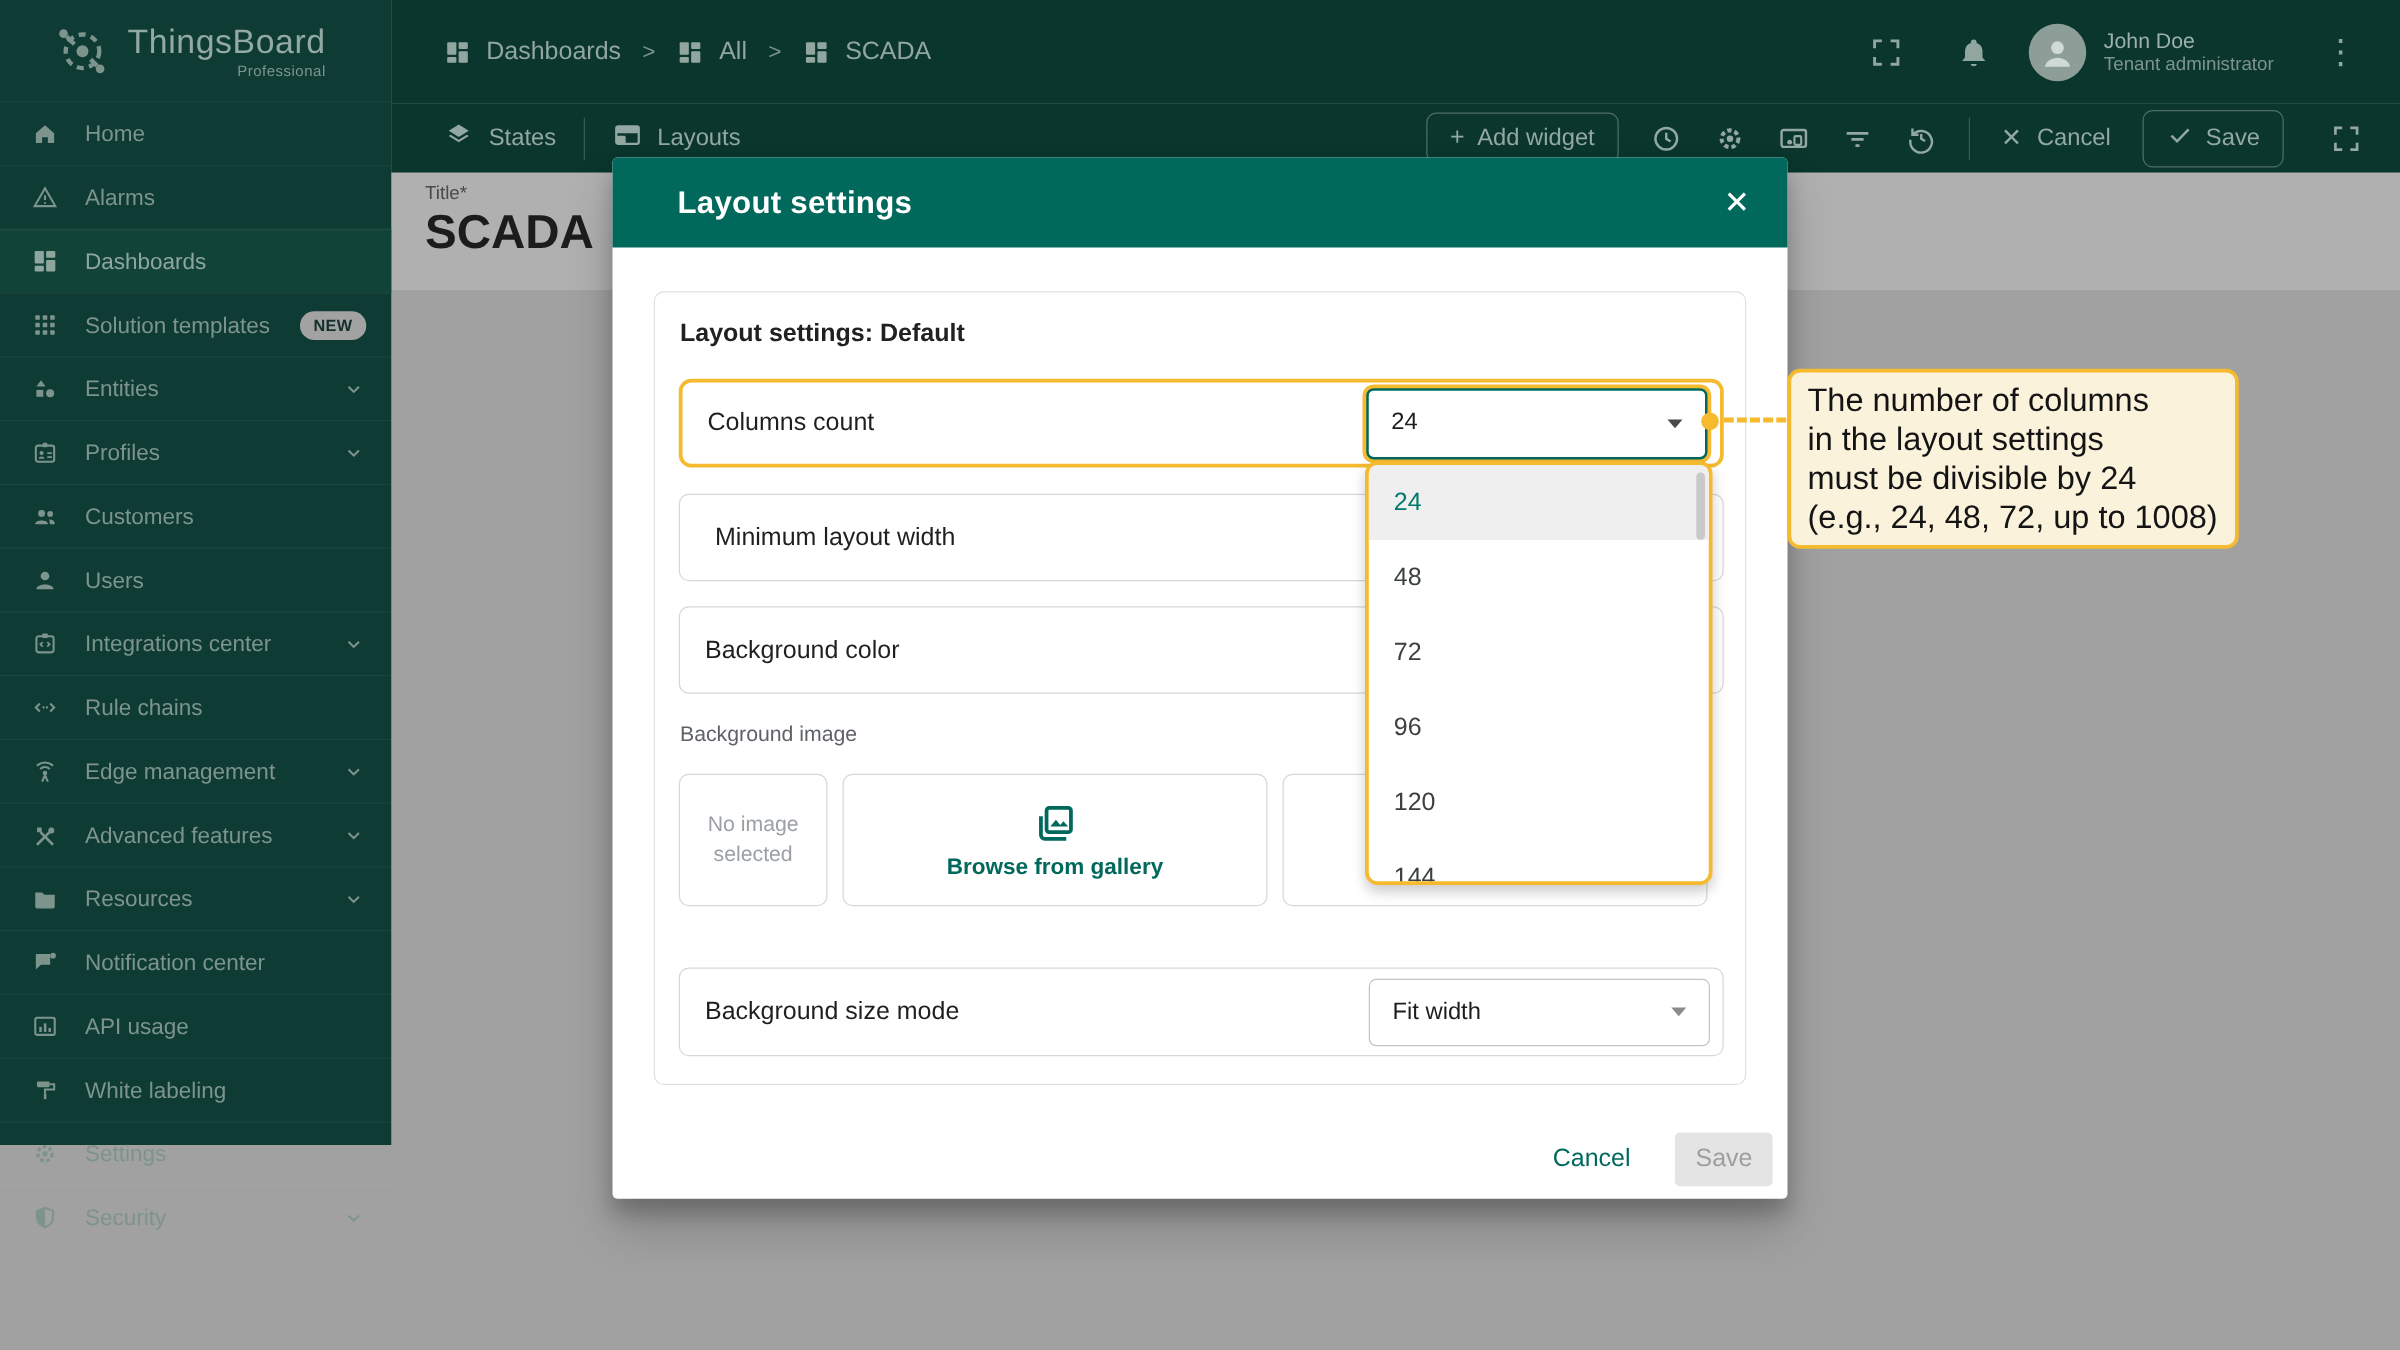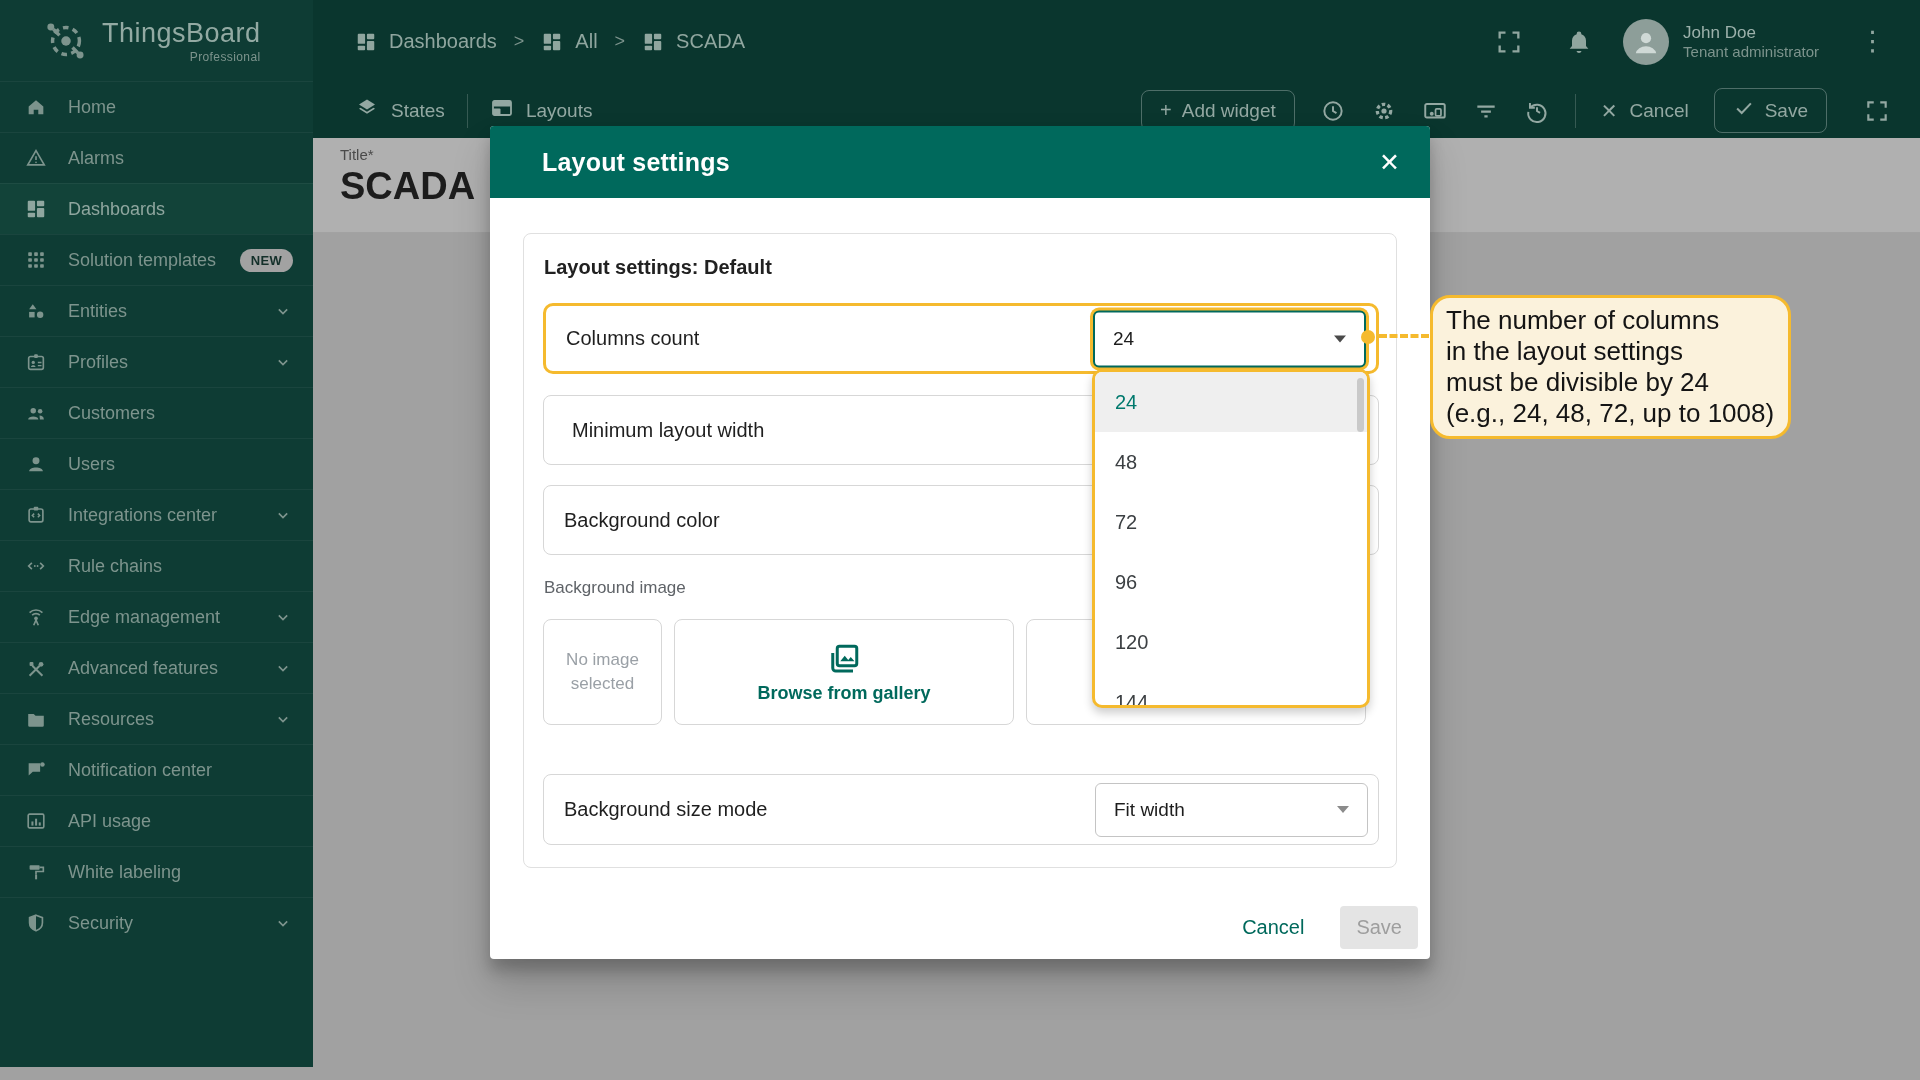--- a/index.html
+++ b/index.html
@@ -1,21 +1,21 @@
 <!DOCTYPE html>
 <html><head>
 <meta charset="utf-8">
 <style>
   * { box-sizing: border-box; margin: 0; padding: 0; }
   html,body { width:1920px; height:1080px; }
   body { font-family:"Liberation Sans", sans-serif; background:#a1a1a1; overflow:hidden; }
   .app { position:relative; width:1920px; height:1080px; overflow:hidden; }
 
   
-  .sidebar { position:absolute; left:0; top:0; width:313px; height:1067px; background:#0e3c34; z-index:2; }
+  .sidebar { position:absolute; left:0; top:0; width:313px; height:916px; background:#0e3c34; z-index:2; }
   .logo { height:81px; display:flex; align-items:center; padding:0 18px 0 40px; color:#8ca39c; }
   .logo-icon { width:52px; height:52px; margin-right:10px; color:#7d948d; }
   .logo-text { display:flex; flex-direction:column; }
   .logo-name { font-size:27px; letter-spacing:.5px; color:#93aaa3; }
   .logo-edition { font-size:12px; color:#7d948d; align-self:flex-end; margin-top:1px; letter-spacing:.4px; }
   .nav-item { height:51px; display:flex; align-items:center; gap:21px; padding:0 20px 0 25px;
               border-top:1px solid rgba(255,255,255,.05); color:#7d948d; font-size:18px; cursor:pointer; }
   .nav-item.selected { background:#124339; color:#8fa69f; }
   .nicon { width:22px; height:22px; flex:0 0 22px; display:flex; }
   .nicon svg { width:22px; height:22px; }
@@ -113,21 +113,21 @@
   .dropdown { position:absolute; left:1092px; top:369px; width:278px; height:339px; background:#fff;
               border:3px solid #f5ba2e; border-radius:10px; overflow:hidden; z-index:20;
               box-shadow:0 5px 10px rgba(0,0,0,.2); }
   .option { height:60px; display:flex; align-items:center; padding:0 20px; font-size:20px;
             color:#3c4043; cursor:pointer; }
   .option.selected { background:#efefef; color:#00796d; }
   .scroll-thumb { position:absolute; right:3px; top:6px; width:7px; height:54px; background:#c9c9c9; border-radius:4px; }
 
   
   .annotation { position:absolute; left:1430px; top:295px; width:361px; background:#fbf2dc;
-                border:3px solid #f5ba2e; border-radius:20px; padding:7px 13px; z-index:30;
+                border:3px solid #f5ba2e; border-radius:10px; padding:7px 13px; z-index:30;
                 font-size:26px; line-height:31px; color:#141414; }
   .conn-dot { position:absolute; left:1361px; top:330px; width:14px; height:14px; border-radius:50%;
               background:#f5ba2e; z-index:31; }
   .conn-dash { position:absolute; left:1379px; top:334px; width:50px; height:0;
                border-top:4px dashed #f5ba2e; z-index:31; }
 </style>
 </head>
 <body>
 
 <div class="app">
@@ -325,20 +325,29 @@
     </div>
     <div class="nav-item">
       <span class="nicon">
           <svg viewBox="0 0 24 24" fill="none" stroke="currentColor" stroke-width="1.8">
             <rect x="5" y="4.5" width="11" height="5" rx="1" fill="currentColor" stroke="none"></rect>
             <path d="M16 7h4v4.5h-8V15"></path>
             <rect x="11" y="15" width="2.2" height="5" fill="currentColor" stroke="none"></rect>
           </svg>
         </span>
       <span class="nlabel">White labeling</span>
+    </div>
+    <div class="nav-item">
+      <span class="nicon">
+          <svg viewBox="0 0 24 24" fill="none" stroke="currentColor">
+            <circle cx="12" cy="12" r="6.2" stroke-width="3" stroke-dasharray="3.2 2.2"></circle>
+            <circle cx="12" cy="12" r="2.4" fill="currentColor" stroke="none"></circle>
+          </svg>
+        </span>
+      <span class="nlabel">Settings</span>
     </div>
     <div class="nav-item">
       <span class="nicon">
           <svg viewBox="0 0 24 24" fill="none" stroke="currentColor" stroke-width="1.8">
             <path d="M12 3.5 19 6.2v5.6c0 4.3-2.9 7.3-7 8.7-4.1-1.4-7-4.4-7-8.7V6.2Z"></path>
             <path d="M12 3.5v17c-4.1-1.4-7-4.4-7-8.7V6.2Z" fill="currentColor" stroke="none"></path>
           </svg>
         </span>
       <span class="nlabel">Security</span>
       <span class="chev"><svg viewBox="0 0 24 24" fill="none" stroke="currentColor" stroke-width="2">

